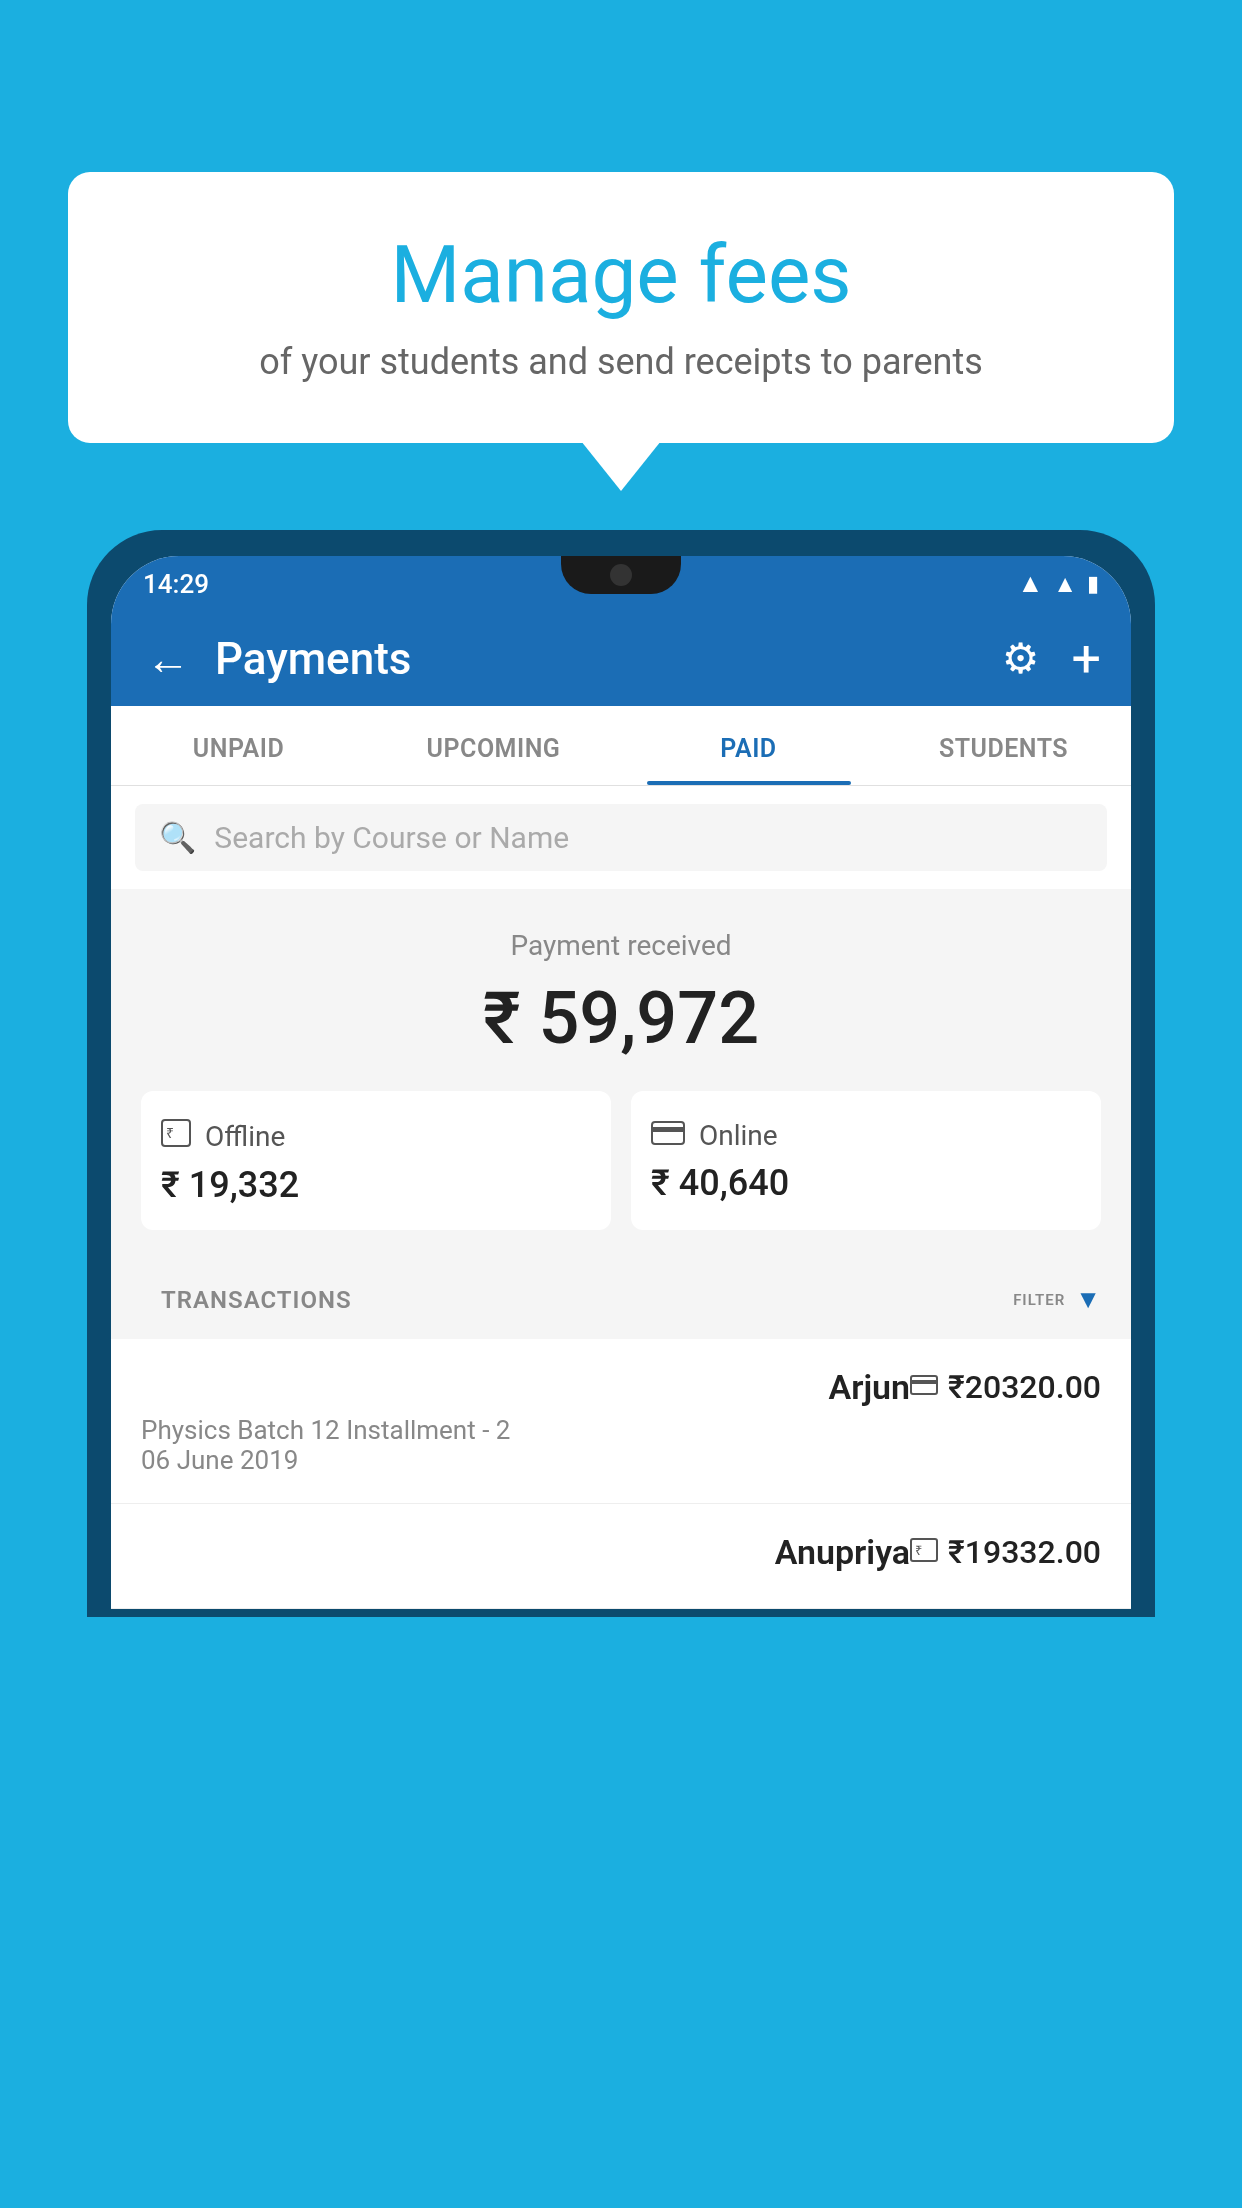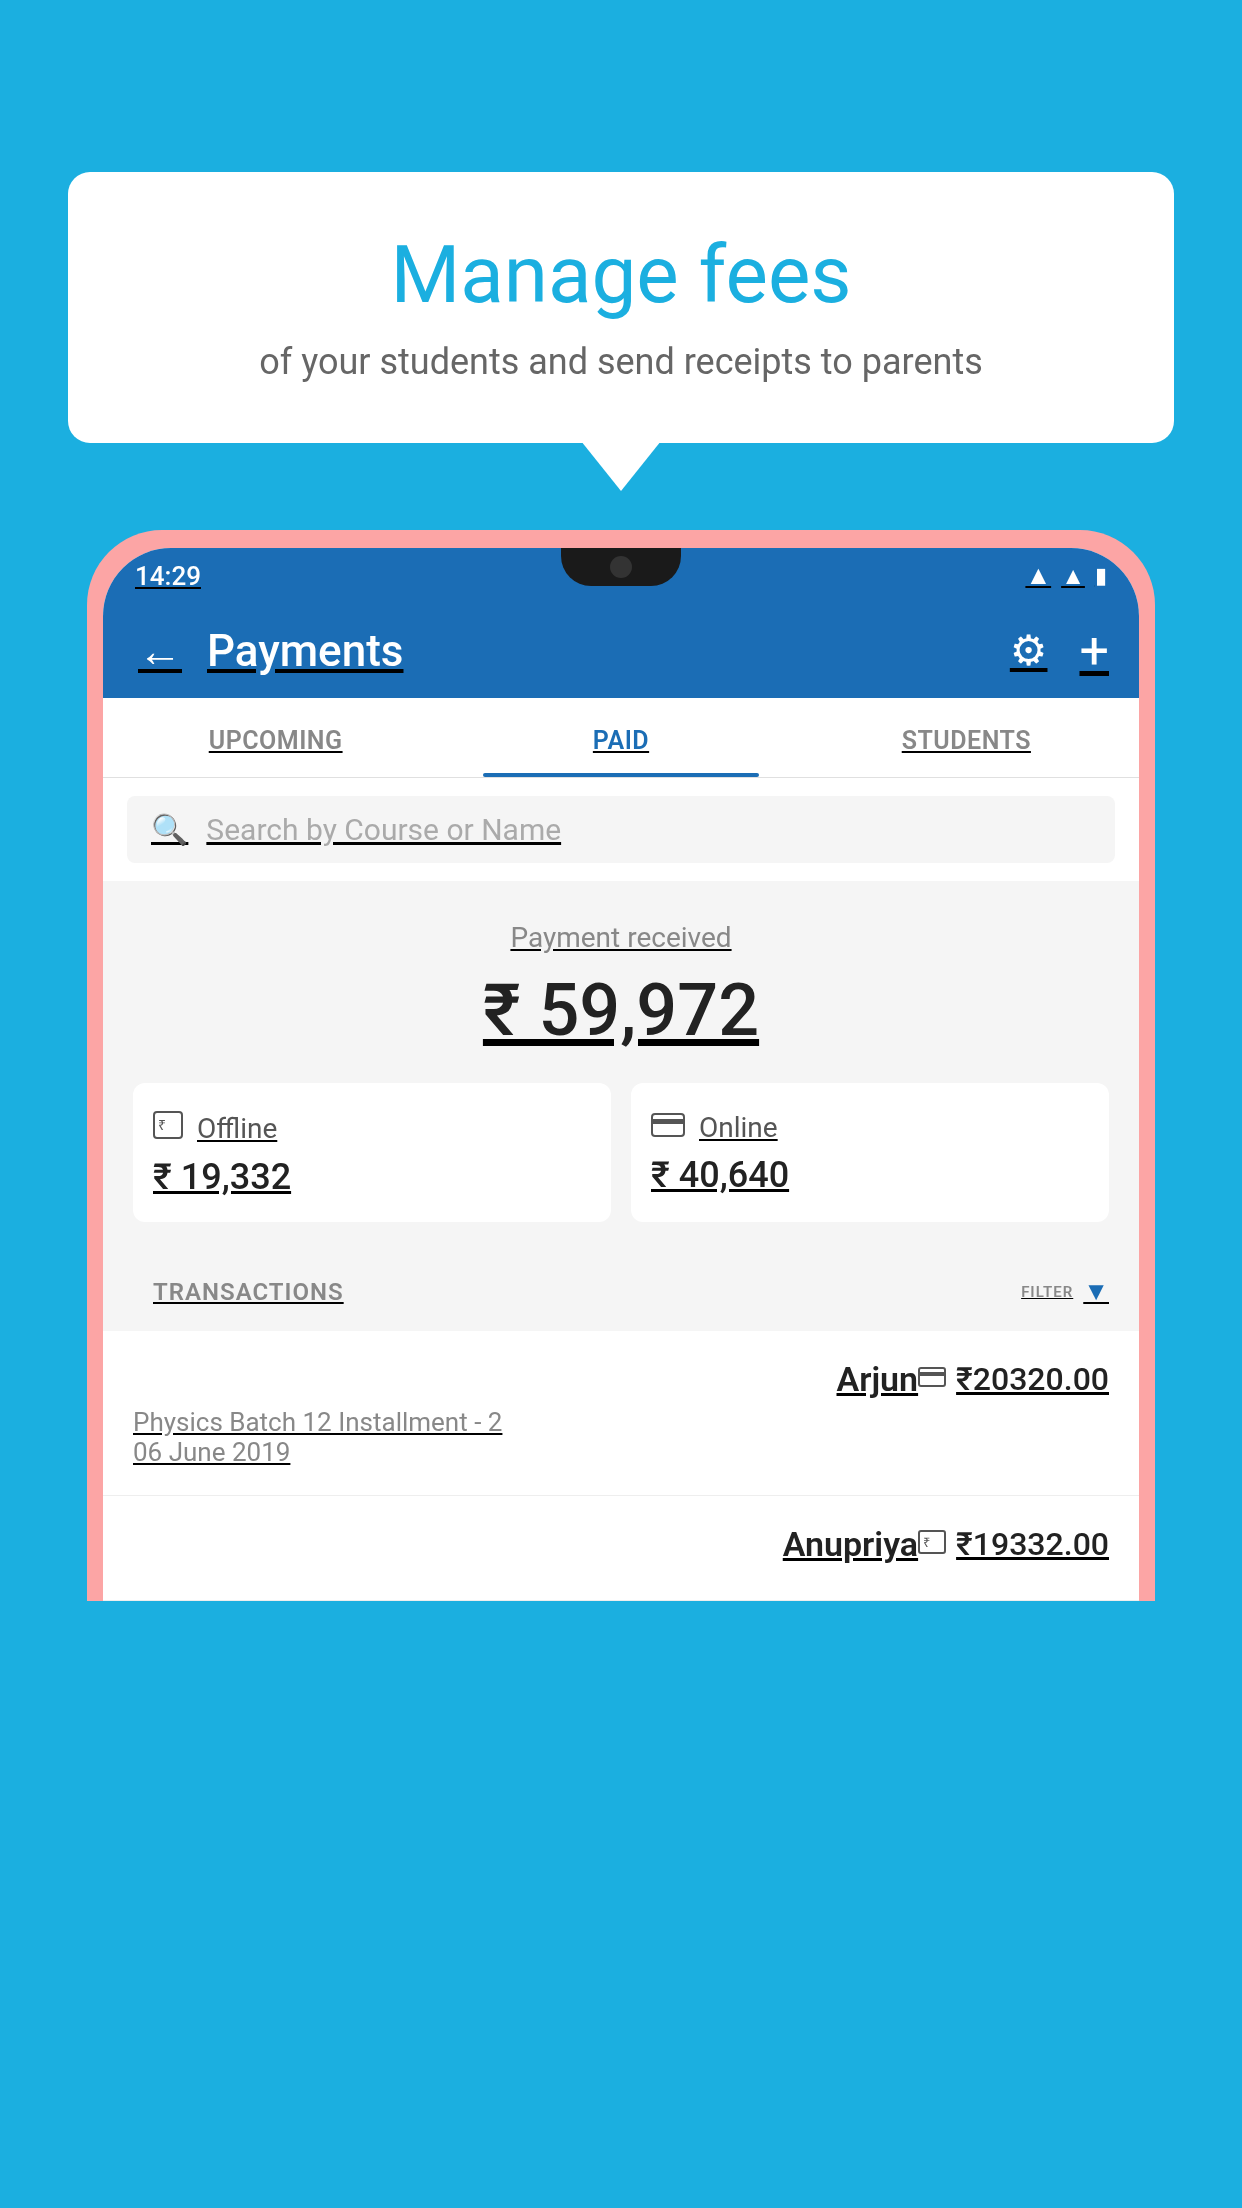--- a/index.html
+++ b/index.html
@@ -60,26 +60,25 @@
     .phone-container {
       position: absolute;
       top: 530px;
       left: 87px;
       right: 87px;
       bottom: 0;
     }
 
     .phone-frame {
       width: 100%;
-      background: #fca5a5;
+      background: #0c4a6e;
       border-radius: 75px 75px 0 0;
-      padding: 0;
+      padding: 8px;
       position: relative;
       overflow: hidden;
-      text-decoration: underline;
     }
 
     .phone-top-bar {
       background: #1B6DB5;
       height: 55px;
       display: flex;
       align-items: center;
       justify-content: space-between;
       padding: 0 32px;
       position: relative;
@@ -395,20 +394,23 @@
       </div>
 
       <div class="app-header">
         <span class="back-arrow">←</span>
         <span class="header-title">Payments</span>
         <span class="header-gear">⚙</span>
         <span class="header-plus">+</span>
       </div>
 
       <div class="tabs-bar">
+        <div class="tab">
+          <span>UNPAID</span>
+        </div>
         <div class="tab">
           <span>UPCOMING</span>
         </div>
         <div class="tab active">
           <span>PAID</span>
         </div>
         <div class="tab">
           <span>STUDENTS</span>
         </div>
       </div>

